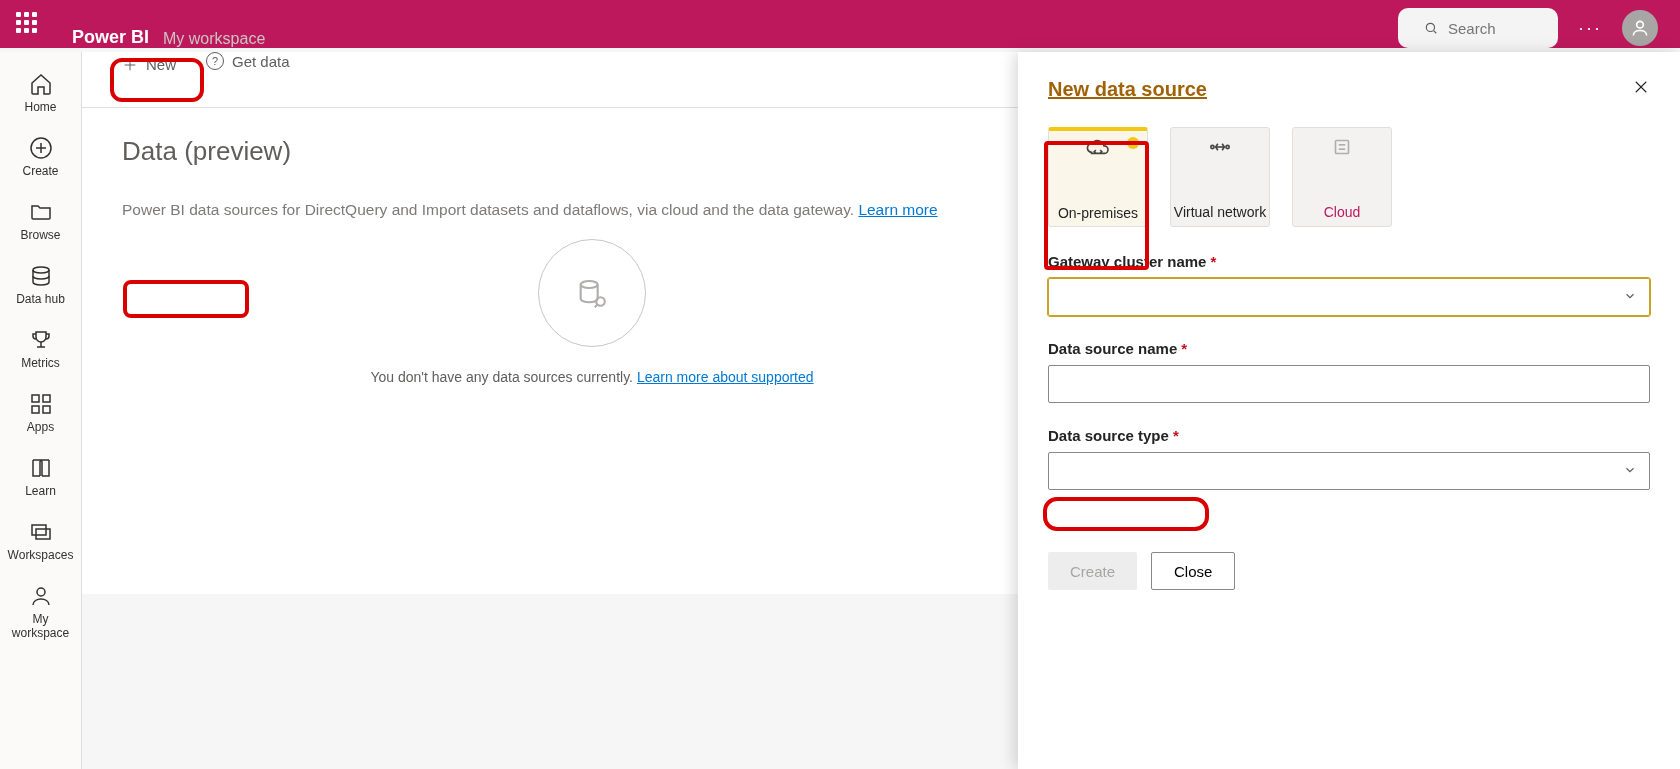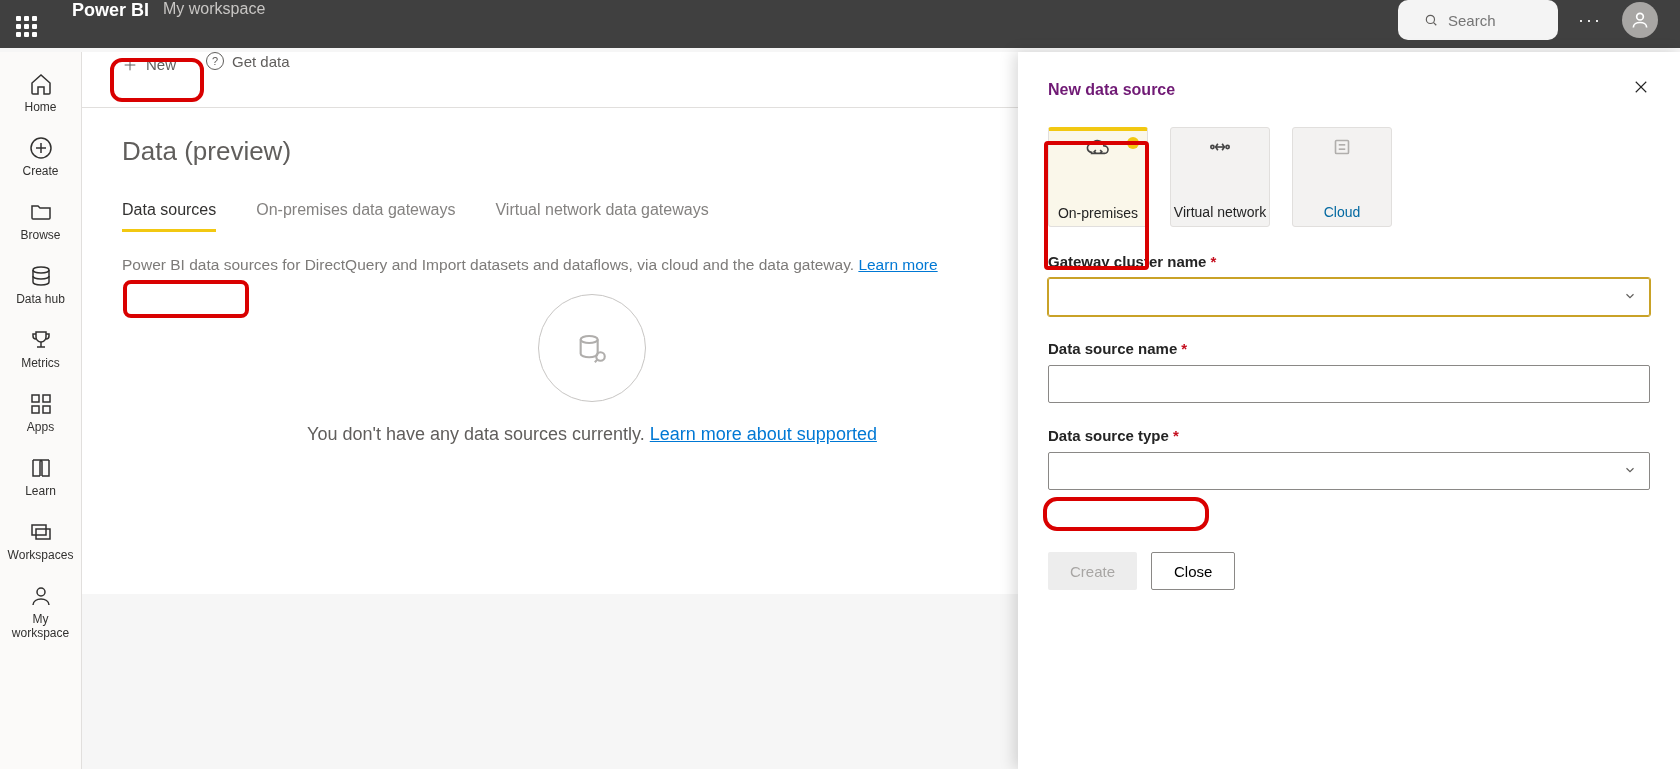--- a/index.html
+++ b/index.html
@@ -1,18 +1,18 @@
 <!DOCTYPE html>
 <html><head>
 <meta charset="utf-8">
 <style>
   * { box-sizing: border-box; margin: 0; padding: 0; font-family: "Segoe UI", Tahoma, sans-serif; }
   html, body { width: 1680px; height: 769px; overflow: hidden; background: #f6f6f6; }
   
-  .topbar { height: 48px; background: #404040; display: flex; align-items: flex-start; color: #fff; }
+  .topbar { height: 48px; background: #be185d; display: flex; align-items: flex-end; color: #fff; }
   .waffle { width: 52px; height: 52px; display:flex; align-items:center; justify-content:center; }
   .waffle-box { display:grid; grid-template-columns:repeat(3,5px); grid-template-rows:repeat(3,5px); gap:3px; }
   .waffle-box span { width:5px; height:5px; background:#fff; border-radius:1px; }
   .brand { font-size:18px; font-weight:600; margin-left:20px; }
   .subtitle { font-size:16px; color:#c8c6c4; margin-left:14px; }
   .top-right { margin-left:auto; display:flex; align-items:center; gap:20px; padding-right:22px; }
   .search { width:160px; height:40px; background:#f4f4f4; border-radius:10px; display:flex; align-items:center; padding:0 26px; gap:10px; }
   .search input { border:none; background:transparent; outline:none; font-size:15px; width:100%; color:#323130; }
   .search svg { stroke:#605e5c; }
   .more-icon { color:#fff; font-size:18px; letter-spacing:2px; }
@@ -36,32 +36,32 @@
   .page-body { padding:28px 40px; background:#fff; height:486px; }
   .page-title { font-size:26px; color:#605e5c; font-weight:400; margin-bottom:34px; }
   .tabs { display:flex; gap:40px; margin-bottom:18px; }
   .tab { font-size:16px; color:#848280; padding-bottom:10px; }
   .tab.active { color:#323130; border-bottom:3px solid #f2c811; }
   .desc { font-size:15.5px; color:#7d7b79; margin-top:24px; }
   .desc a, .empty a { color:#0078d4; text-decoration:underline; }
   .empty { display:flex; flex-direction:column; align-items:center; margin-top:20px; color:#605e5c; gap:22px; width:940px; }
   .empty-circle { width:108px; height:108px; border:1px solid #c8c6c4; border-radius:50%; display:flex; align-items:center; justify-content:center; }
   .empty-circle svg { width:34px; height:34px; stroke:#b0aeac; fill:none; stroke-width:1.5; }
-  .empty-text { font-size:18px; }
+  .empty-text { font-size:14px; }
 
   
   .panel { position:absolute; right:0; top:52px; bottom:0; width:662px; background:#fff; box-shadow:-4px 0 14px rgba(0,0,0,0.15); padding:26px 30px; display:flex; flex-direction:column; }
   .panel-head { display:flex; align-items:center; justify-content:space-between; margin-bottom:26px; }
-  .panel-title { font-size:16px; font-weight:600; color:#701a75; }
+  .panel-title { font-size:20px; font-weight:600; color:#a16207;text-decoration:underline; }
   .panel-close { font-size:20px; color:#242424; }
   .source-types { display:flex; gap:22px; margin-bottom:26px; }
   .stype { width:100px; height:100px; border:1px solid #e1dfdd; border-radius:3px; display:flex; flex-direction:column; align-items:center; justify-content:center; gap:6px; font-size:14px; color:#242424; background:#f3f2f1; position:relative; }
   .stype.selected { border-top:4px solid #f2c811; background:#faf7ea; }
   .stype.selected::after { content:""; position:absolute; top:6px; right:8px; width:12px; height:12px; border-radius:50%; background:#f2c811; }
-  .stype.disabled { color:#0369a1; }
+  .stype.disabled { color:#be185d; }
   .stype svg { width:26px; height:26px; stroke:#434343; fill:none; stroke-width:1.5; }
   .stype.disabled svg { stroke:#b0aeac; }
   .stype .lbl { text-align:left; line-height:1.2;margin-top:38px; }
 
   .field-label { font-size:15px; font-weight:600; color:#242424; margin-bottom:8px; display:flex; gap:4px; }
   .req { color:#c50f1f; }
   .field-input, .field-select { width:100%; height:38px; border:1px solid #8a8886; border-radius:2px; padding:0 12px; font-size:14px; background:#fff; margin-bottom:24px; display:flex; align-items:center; justify-content:flex-end; }
   .field-select.focused { border:1px solid #c9a227; outline:1px solid #c9a227; }
   .chevron { display:inline-block; }
   .chevron svg { stroke:#605e5c; width:14px; height:14px; }
@@ -197,25 +197,20 @@
       <span>New</span>
     </div>
     <div class="get-help">
       <span class="qmark">?</span>
       <span>Get data</span>
     </div>
   </div>
 
   <div class="page-body">
     <div class="page-title">Data (preview)</div>
-    <div class="tabs">
-      <div class="tab active">Data sources</div>
-      <div class="tab">On-premises data gateways</div>
-      <div class="tab">Virtual network data gateways</div>
-    </div>
     <div class="desc">
        <span>Power BI data sources for DirectQuery and Import datasets and dataflows, via cloud and the data gateway. </span><a href="#">Learn more</a>
     </div>
     <div class="empty">
       <div class="empty-circle">
         <svg viewBox="0 0 24 24">
             <ellipse cx="10" cy="6" rx="6" ry="2.5"></ellipse>
             <path d="M4 6v10c0 1.4 2.7 2.5 6 2.5s6-1.1 6-2.5V6"></path>
             <circle cx="18" cy="18" r="3"></circle>
             <path d="M16 20l-2 2"></path>

